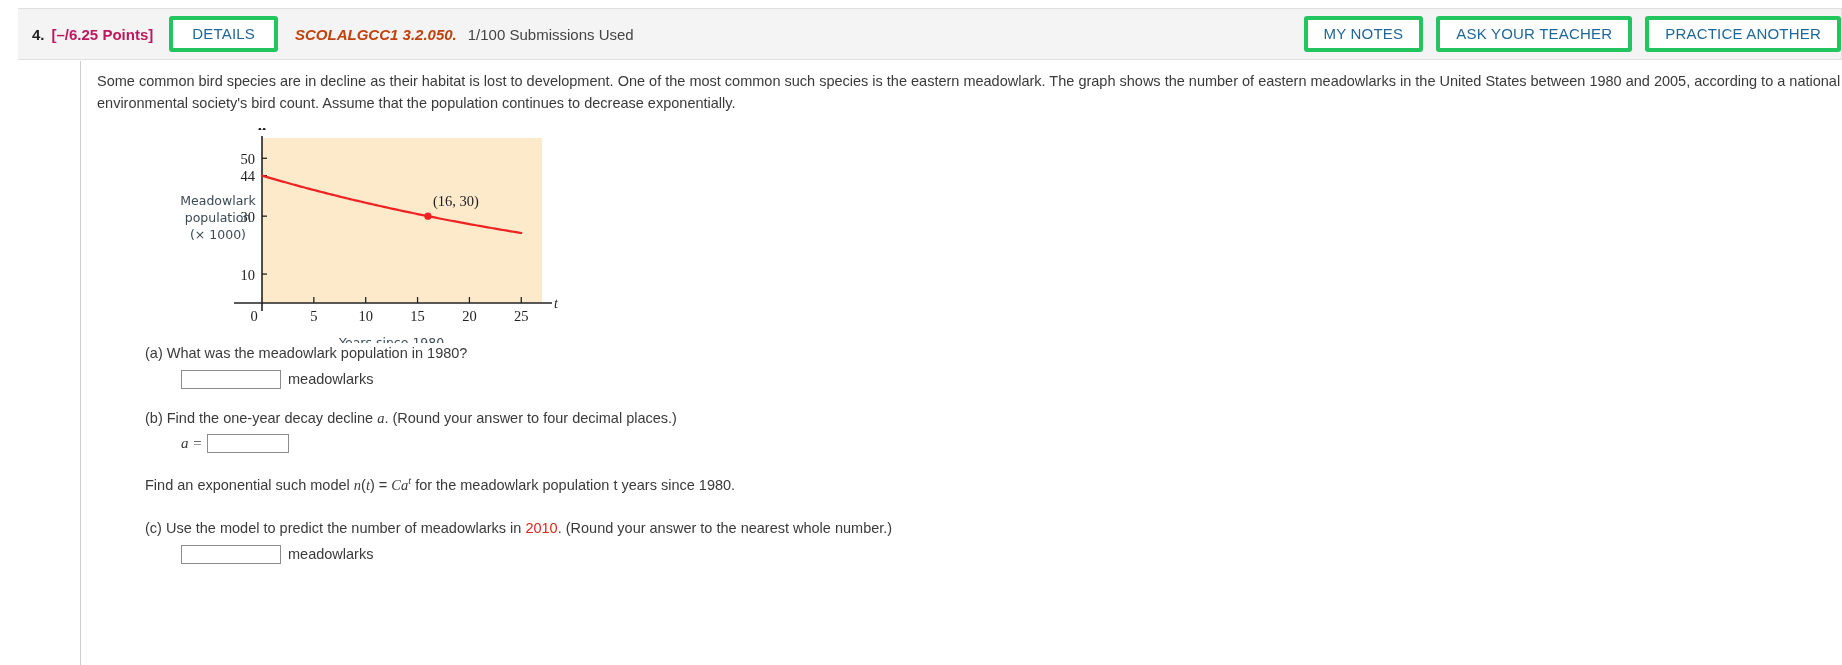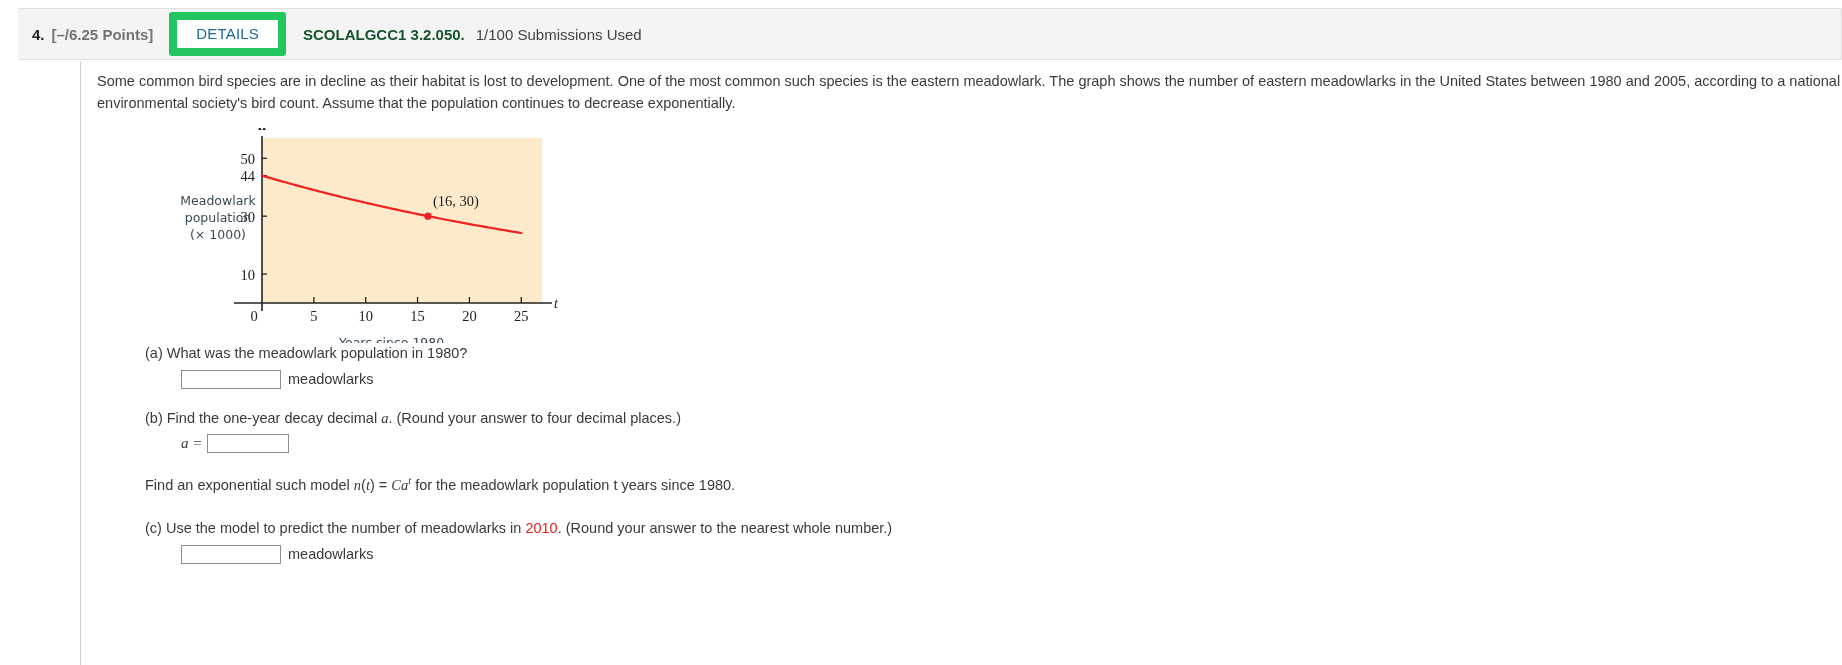--- a/index.html
+++ b/index.html
@@ -39,43 +39,44 @@
     font-family: "Liberation Sans", sans-serif;
     font-weight: bold;
     font-size: 15px;
     color: #222;
     margin-right: 7px;
   }
   .q-points {
     font-family: "Liberation Sans", sans-serif;
     font-weight: bold;
     font-size: 15px;
-    color: #737373;
+    color: #be185d;
     margin-right: 16px;
   }
   .btn {
     font-family: "Liberation Sans", sans-serif;
     font-size: 15px;
     letter-spacing: 0.2px;
     color: #1f6699;
     background: #ffffff;
-    border: 8px solid #22c55e;
+    border: 4px solid #22c55e;
     border-radius: 3px;
     padding: 6px 16px;
     cursor: pointer;
     white-space: nowrap;
     line-height: 1.1;
   }
   .btn-details { padding: 6px 19px; }
   .q-code {
     font-family: "Liberation Sans", sans-serif;
     font-weight: bold;
     font-size: 15px;
-    color: #14532d;
+    color: #c2410c;
     margin-left: 17px;
+    font-style: italic;
   }
   .q-subs {
     font-family: "Liberation Sans", sans-serif;
     font-size: 15px;
     color: #444;
     margin-left: 11px;
     white-space: nowrap;
   }
   .header-right {
     margin-left: auto;
@@ -163,20 +164,25 @@
 </head>
 <body>
 
 <div class="header-bar">
   <div class="header-left">
     <span class="q-number">4.</span>
     <span class="q-points">[–/6.25 Points]</span>
     <button class="btn btn-details">DETAILS</button>
     <span class="q-code">SCOLALGCC1 3.2.050.</span>
     <span class="q-subs">1/100 Submissions Used</span>
+  </div>
+  <div class="header-right">
+    <button class="btn">MY NOTES</button>
+    <button class="btn">ASK YOUR TEACHER</button>
+    <button class="btn">PRACTICE ANOTHER</button>
   </div>
 </div>
 
 <div class="content">
 
   <div class="prompt">Some common bird species are in decline as their habitat is lost to development. One of the most common such species is the eastern meadowlark. The graph shows the number of eastern meadowlarks in the United States between 1980 and 2005, according to a national environmental society's bird count. Assume that the population continues to decrease exponentially.</div>
 
   <div class="graph-wrap">
     <svg id="chart-svg" width="560" height="215" viewBox="0 0 560 215">
         <rect x="120" y="10" width="280" height="165" fill="#fdeacb"></rect>
@@ -215,21 +221,21 @@
 
   <div class="part">
     <div class="part-q">(a) What was the meadowlark population in 1980?</div>
     <div class="answer-row">
       <input class="ans-input" type="text" value="" style="">
       <span class="unit">meadowlarks</span>
     </div>
   </div>
 
   <div class="part gap-b">
-    <div class="part-q"><span>(b) Find the one-year decay decimal </span><span class="mi">a</span><span>. (Round your answer to four decimal places.)</span></div>
+    <div class="part-q"><span>(b) Find the one-year decay decline </span><span class="mi">a</span><span>. (Round your answer to four decimal places.)</span></div>
     <div class="answer-row">
       <span class="eq-lbl">a  =</span>
       <input class="ans-input wide" type="text" value="" style="">
     </div>
   </div>
 
   <div class="part gap-model">
     <div class="part-q"><span>Find an exponential such model </span><span class="mi">n</span><span>(</span><span class="mi">t</span><span>)</span><span> = </span><span class="mi">Ca</span><sup class="exp mi">t</sup><span> for the meadowlark population t years since 1980.</span></div>
   </div>
 

